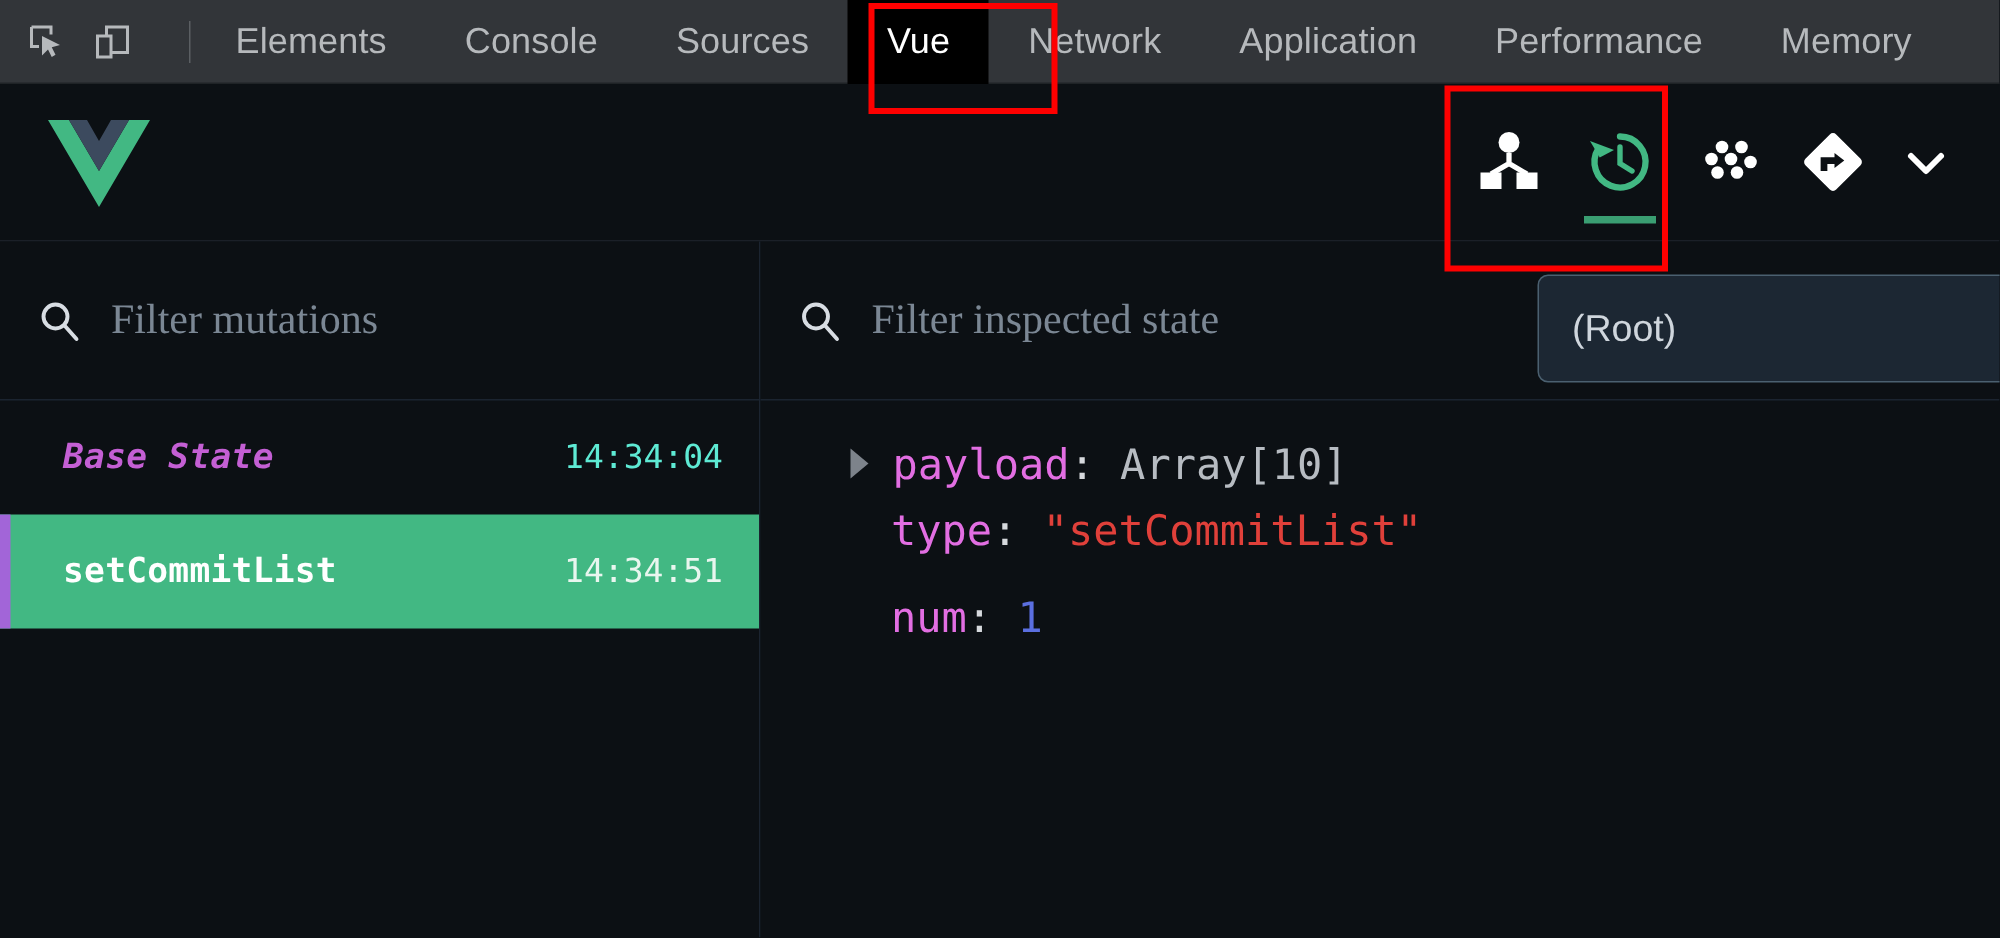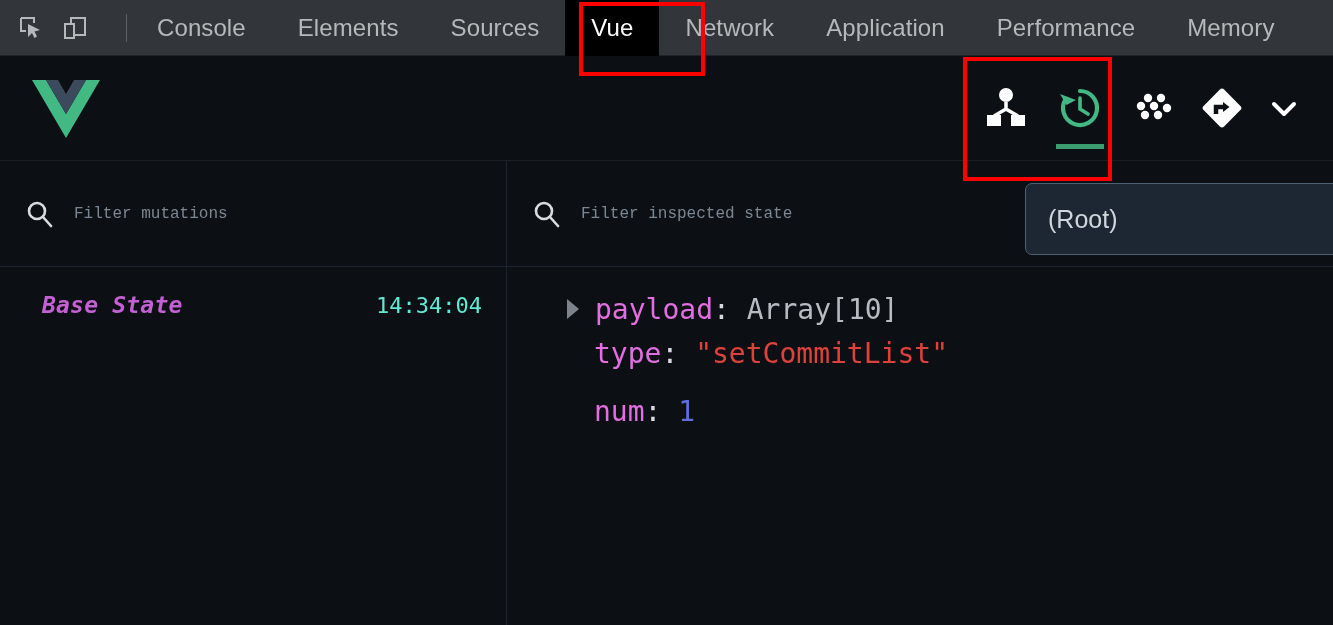--- a/index.html
+++ b/index.html
@@ -130,22 +130,22 @@
     align-items: center;
     border-bottom: 1px solid #1b2430;
     padding-left: 24px;
   }
   .search-glyph { width: 30px; height: 30px; flex: 0 0 auto; display: block; }
   .filter-input {
     background: transparent;
     border: none;
     outline: none;
     color: #d8dde3;
-    font-family: Liberation Mono, monospace;
-    font-size: 16px;
+    font-family: Liberation Serif, serif;
+    font-size: 28px;
     margin-left: 20px;
     width: 360px;
   }
   .filter-input::placeholder { color: #7b8794; }
 
   
   .mutation-list { position: relative; }
   .mutation-row {
     height: 76px;
     display: flex;
@@ -261,24 +261,24 @@
       <span class="tool-icon">
         <svg viewBox="0 0 26 26" width="26" height="26">
           <rect x="9" y="3" width="14" height="17" fill="none" stroke="#b6b9bc" stroke-width="2"></rect>
           <rect x="3" y="9" width="9" height="14" fill="#323539" stroke="#b6b9bc" stroke-width="2"></rect>
         </svg>
       </span>
       <span class="tab-divider"></span>
     </div>
     <div class="tabs">
       <div class="tab">
+          <span>Elements</span>
+        </div>
+      <div class="tab">
           <span>Console</span>
-        </div>
-      <div class="tab">
-          <span>Elements</span>
         </div>
       <div class="tab">
           <span>Sources</span>
         </div>
       <div class="tab active">
           <span>Vue</span>
         </div>
       <div class="tab">
           <span>Network</span>
         </div>
@@ -360,20 +360,24 @@
           </svg>
         </span>
         <input class="filter-input" type="text" value="" placeholder="Filter mutations" style="">
       </div>
 
       <div class="mutation-list">
         <div class="mutation-row base">
           <span class="mname">Base State</span>
           <span class="mtime">14:34:04</span>
         </div>
+        <div class="mutation-row active">
+          <span class="mname">setCommitList</span>
+          <span class="mtime">14:34:51</span>
+        </div>
       </div>
     </div>
 
     <div class="pane-right">
       <div class="filter-row">
         <span class="search-glyph">
           <svg viewBox="0 0 30 30" width="30" height="30">
             <circle cx="13" cy="12" r="8" fill="none" stroke="#d8dde3" stroke-width="2.6"></circle>
             <path d="M19 18 L27 27" stroke="#d8dde3" stroke-width="2.6" stroke-linecap="round"></path>
           </svg>

